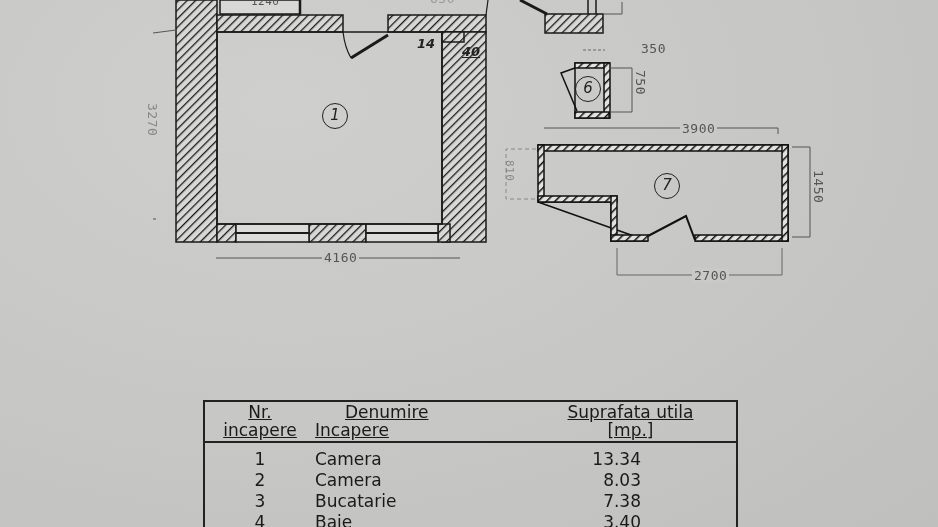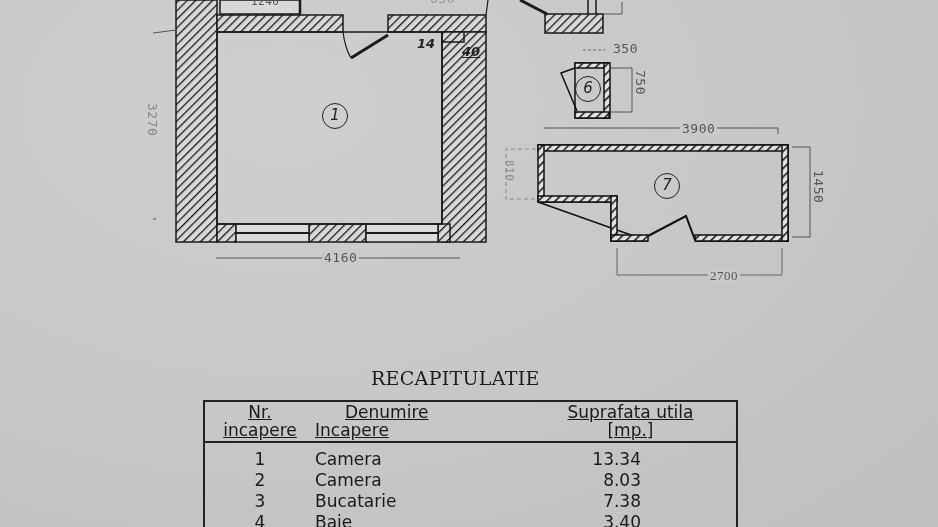--- a/index.html
+++ b/index.html
@@ -144,33 +144,32 @@
     </g>
   </svg>
 
   <span class="dim" style="left:251px; top:-5px; font-size:11px;">1240</span>
   <span class="dim" style="left:430px; top:-9px; color:#999;">650</span>
   <span class="dim" style="left:322px; top:250px; background:#c9c9c7; padding:0 2px;">4160</span>
   <span class="dim v" style="left:160px; top:103px; color:#888;">3270</span>
   <span class="mark" style="left:417px; top:36px;">14</span>
   <span class="mark" style="left:462px; top:44px;text-decoration:underline;">40</span>
 
-  <span class="dim" style="left:613px; top:41px;">350</span>
+  <span class="dim" style="left:641px; top:41px;">350</span>
   <span class="dim v" style="left:648px; top:70px;">750</span>
 
   <span class="dim" style="left:640px; top:121px; background:#c9c9c7; padding:0 2px;margin-left:40px;">3900</span>
-  <span class="dim" style="left:708px; top:268px; background:#c9c9c7; padding:0 2px;font-family:Liberation Serif, serif;">2700</span>
+  <span class="dim" style="left:692px; top:268px; background:#c9c9c7; padding:0 2px;">2700</span>
   <span class="dim v" style="left:826px; top:170px;">1450</span>
   <span class="dim v" style="left:516px; top:160px; color:#888; font-size:11px;">810</span>
 
   <span class="room-num" style="left:322px; top:103px;">1</span>
   <span class="room-num" style="left:575px; top:76px;">6</span>
   <span class="room-num" style="left:654px; top:173px;">7</span>
 
-  <div class="title">RECAPITULATIE</div>
 
   <table class="recap">
     <thead>
       <tr>
         <td class="c-nr">
           <span class="hdr-line">Nr.</span>
           <span class="hdr-line">incapere</span>
         </td>
         <td class="c-den" style="text-align:left;">
           <span class="hdr-line" style="padding-left:30px;">Denumire</span>

